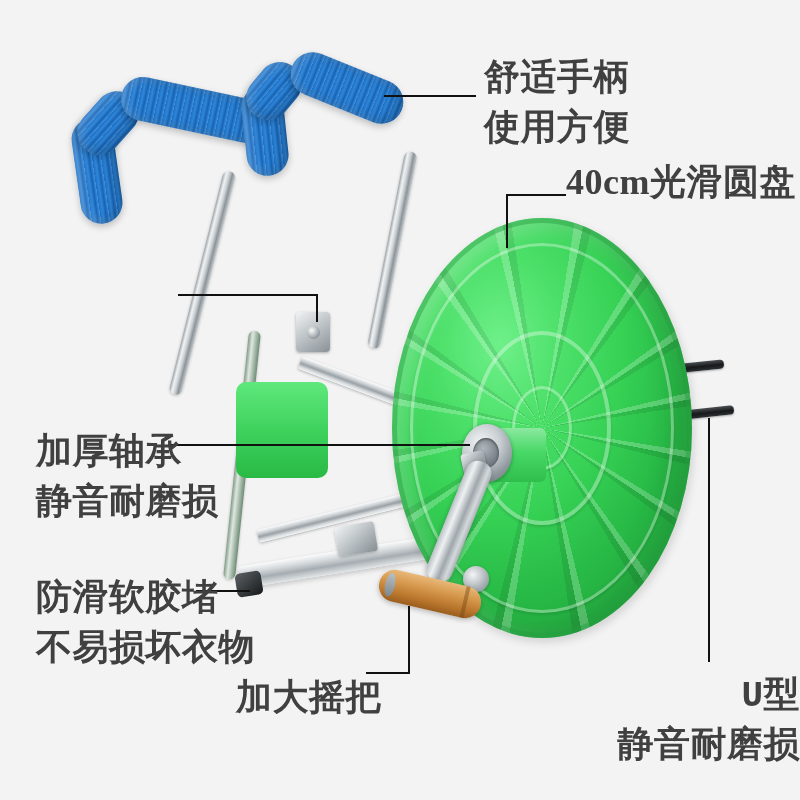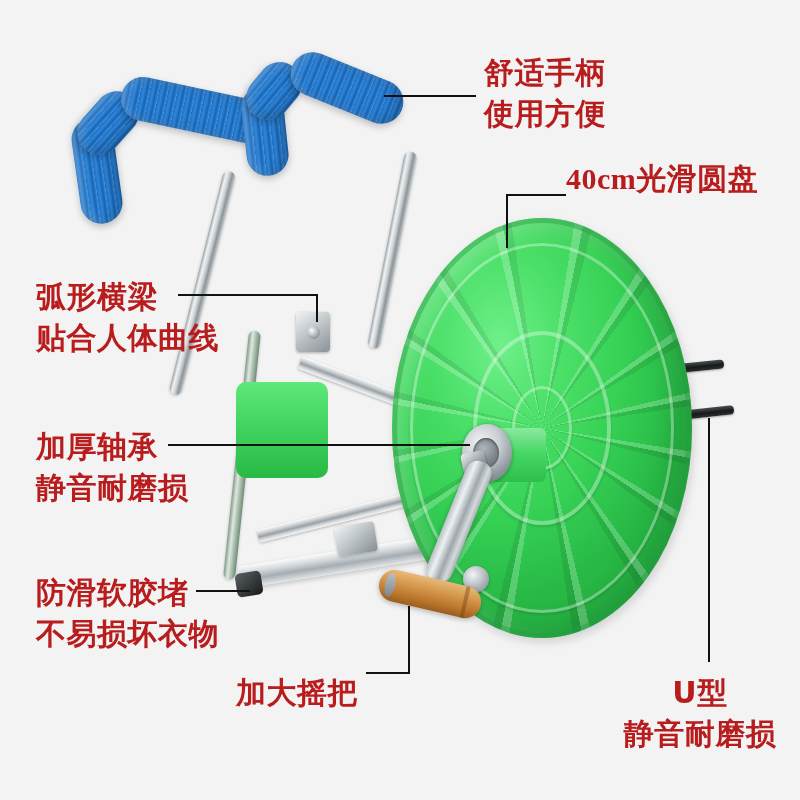--- a/index.html
+++ b/index.html
@@ -12,22 +12,22 @@
     width: 800px;
     height: 800px;
     background: #f3f3f3;
     overflow: hidden;
     font-family: "DejaVu Sans", "Liberation Sans", sans-serif;
   }
 
   
   .label {
     position: absolute;
-    color: #b91c1c;
-    font-size: 30px;
+    color: #404040;
+    font-size: 36px;
     line-height: 1.38;
     font-weight: 600;
     letter-spacing: 0.5px;
     white-space: nowrap;
   }
   .label .l2 { display: block; }
 
   
   .leader {
     position: absolute;
@@ -324,37 +324,33 @@
 
   <div class="label" style="left:484px; top:52px;">
     <span>舒适手柄</span>
     <span class="l2">使用方便</span>
   </div>
 
   <div class="label" style="left:566px; top:158px;font-family:Liberation Serif, serif;">
     <span>40cm光滑圆盘</span>
   </div>
 
-  <div class="label" style="left:36px; top:276px;">
-    <span>弧形横梁</span>
-    <span class="l2">贴合人体曲线</span>
-  </div>
 
   <div class="label" style="left:36px; top:426px;">
     <span>加厚轴承</span>
     <span class="l2">静音耐磨损</span>
   </div>
 
   <div class="label" style="left:36px; top:572px;">
     <span>防滑软胶堵</span>
     <span class="l2">不易损坏衣物</span>
   </div>
 
   <div class="label" style="left:236px; top:672px;">
     <span>加大摇把</span>
   </div>
 
-  <div class="label" style="left:600px; top:672px; text-align:center; width:200px;">
+  <div class="label" style="left:600px; top:672px; text-align:right; width:200px;font-family:Liberation Mono, monospace;">
     <span>U型</span>
     <span class="l2">静音耐磨损</span>
   </div>
 
 </div>
 
 </body></html>

